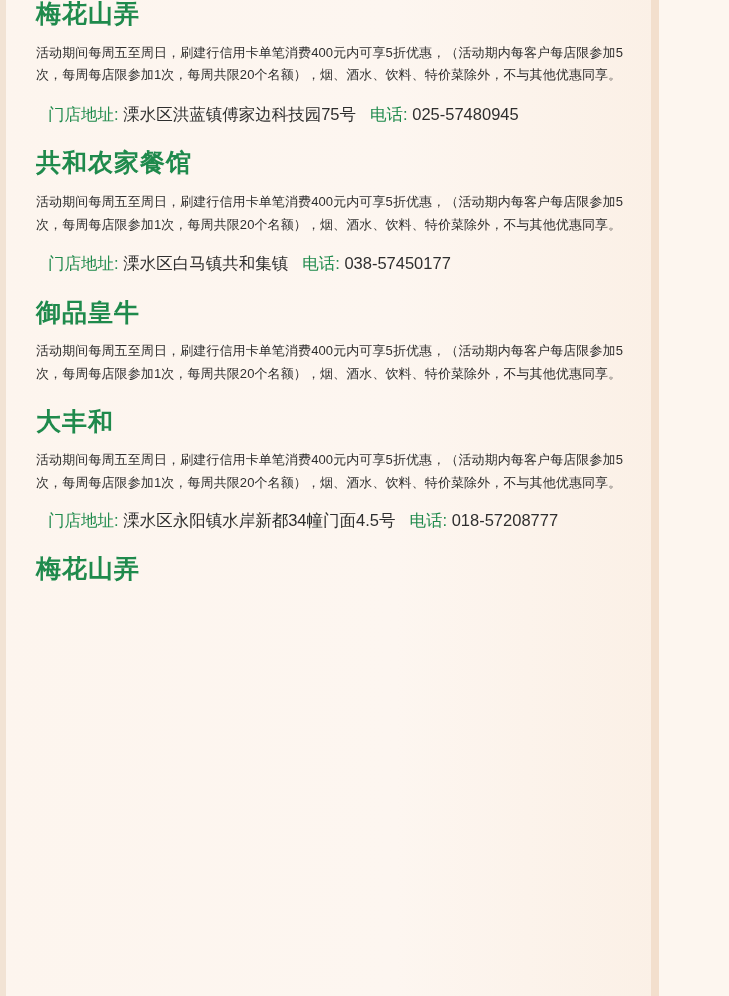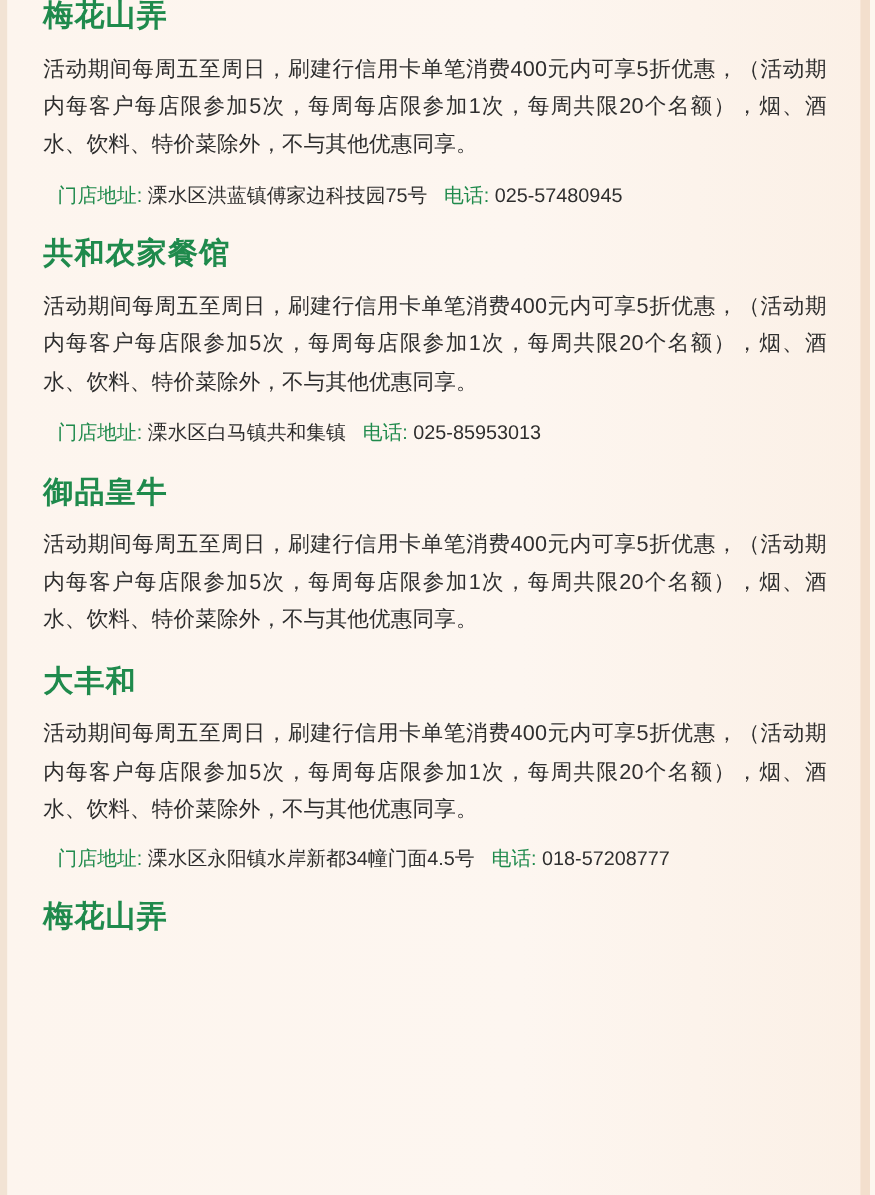--- a/index.html
+++ b/index.html
@@ -12,21 +12,21 @@
     background: #fdf6ef;
     font-family: "Liberation Sans", "DejaVu Sans", sans-serif;
     color: #3a3a3a;
     overflow: hidden;
     position: relative;
   }
   .page {
     position: absolute;
     top: 0;
     left: 0;
-    width: 725px;
+    width: 659px;
     height: 996px;
     background: linear-gradient(to right, #fdf5ee 0%, #fdf6f0 60%, #fbf0e6 100%);
     box-sizing: border-box;
     padding: 0 36px;
   }
   .edge-left {
     position: absolute;
     left: 0;
     top: 0;
     width: 6px;
@@ -46,21 +46,21 @@
   }
   .entry-title {
     color: #1f8a4c;
     font-size: 25px;
     font-weight: bold;
     letter-spacing: 1px;
     margin: 0 0 14px 0;
     line-height: 1.1;
   }
   .entry-desc {
-    font-size: 18px;
+    font-size: 13px;
     line-height: 1.75;
     color: #2e2e2e;
     margin: 13px 0 12px 0;
     text-align: justify;
     letter-spacing: 0.1px;
   }
   .entry-contact {
     font-size: 16.5px;
     line-height: 1.6;
     margin: 12px;
@@ -94,21 +94,21 @@
       <span>025-57480945</span>
     </p>
   </div>
 
   <div class="entry">
     <h2 class="entry-title">共和农家餐馆</h2>
     <p class="entry-desc">活动期间每周五至周日，刷建行信用卡单笔消费400元内可享5折优惠，（活动期内每客户每店限参加5次，每周每店限参加1次，每周共限20个名额），烟、酒水、饮料、特价菜除外，不与其他优惠同享。</p>
     <p class="entry-contact">
       <span class="label-green">门店地址:</span>
       <span>溧水区白马镇共和集镇</span><span class="contact-gap"></span><span class="label-green">电话:</span>
-      <span>025-85953013</span>
+      <span>038-57450177</span>
     </p>
   </div>
 
   <div class="entry">
     <h2 class="entry-title">御品皇牛</h2>
     <p class="entry-desc">活动期间每周五至周日，刷建行信用卡单笔消费400元内可享5折优惠，（活动期内每客户每店限参加5次，每周每店限参加1次，每周共限20个名额），烟、酒水、饮料、特价菜除外，不与其他优惠同享。</p>
   </div>
 
   <div class="entry">
     <h2 class="entry-title">大丰和</h2>

